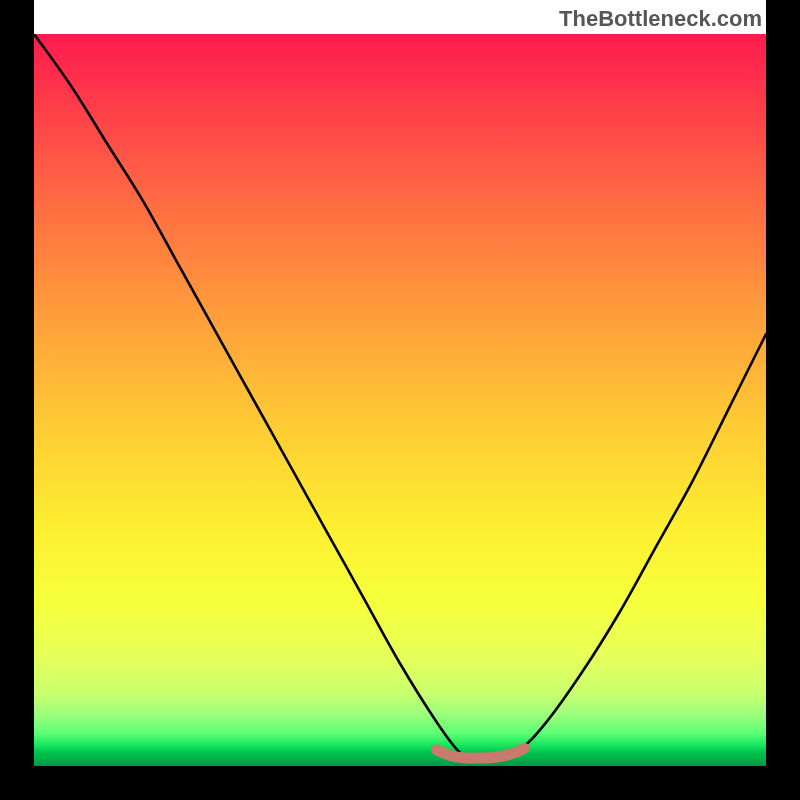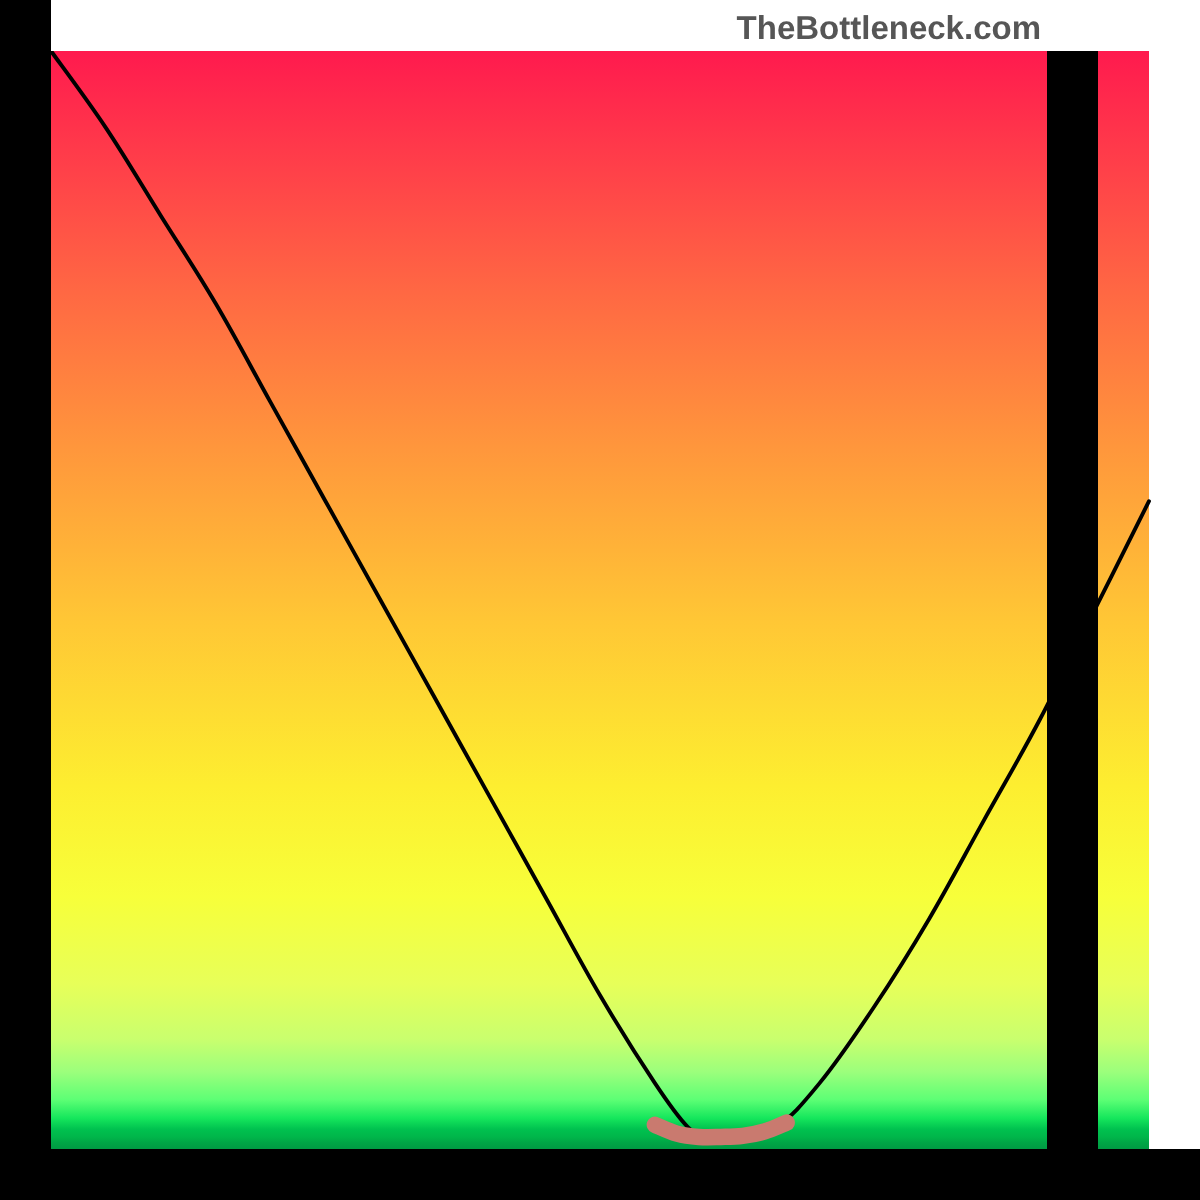--- a/index.html
+++ b/index.html
@@ -5,21 +5,21 @@
   html, body {
     margin: 0;
     padding: 0;
     width: 800px;
     height: 800px;
     background: #ffffff;
     overflow: hidden;
   }
   .frame {
     position: relative;
-    width: 732px;
+    width: 800px;
     height: 800px;
     box-sizing: border-box;
   }
   .border {
     position: absolute;
     background: #000000;
   }
   .border.left   { left: 0;   top: 0;    width: 34px;  height: 800px; }
   .border.right  { right: 0;  top: 0;    width: 34px;  height: 800px; }
   .border.bottom { left: 0;   bottom: 0; width: 800px; height: 34px;  }

